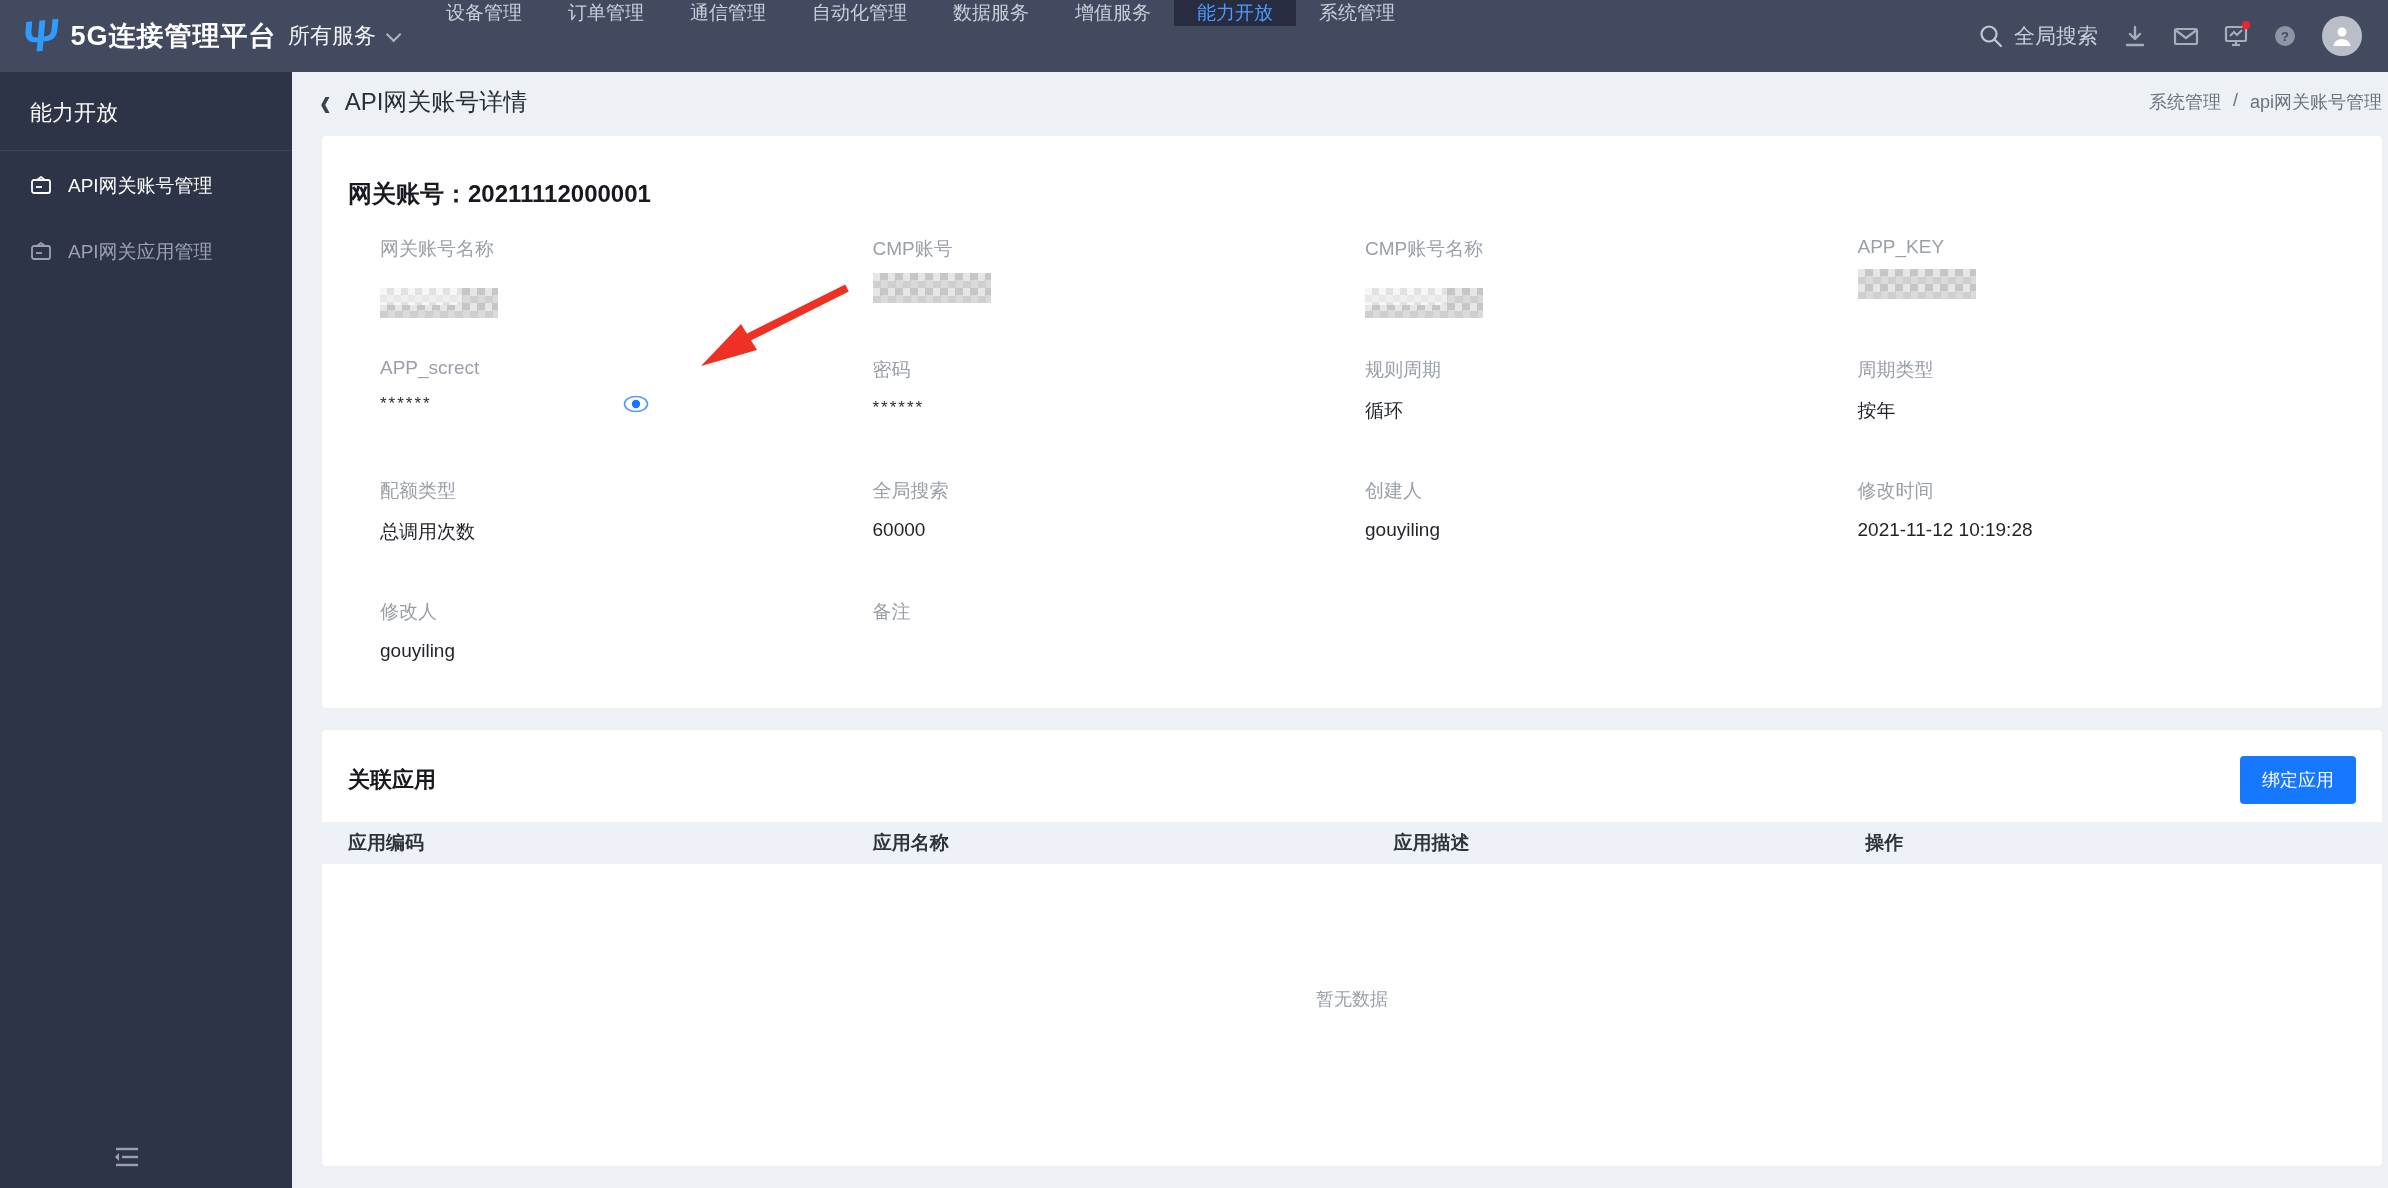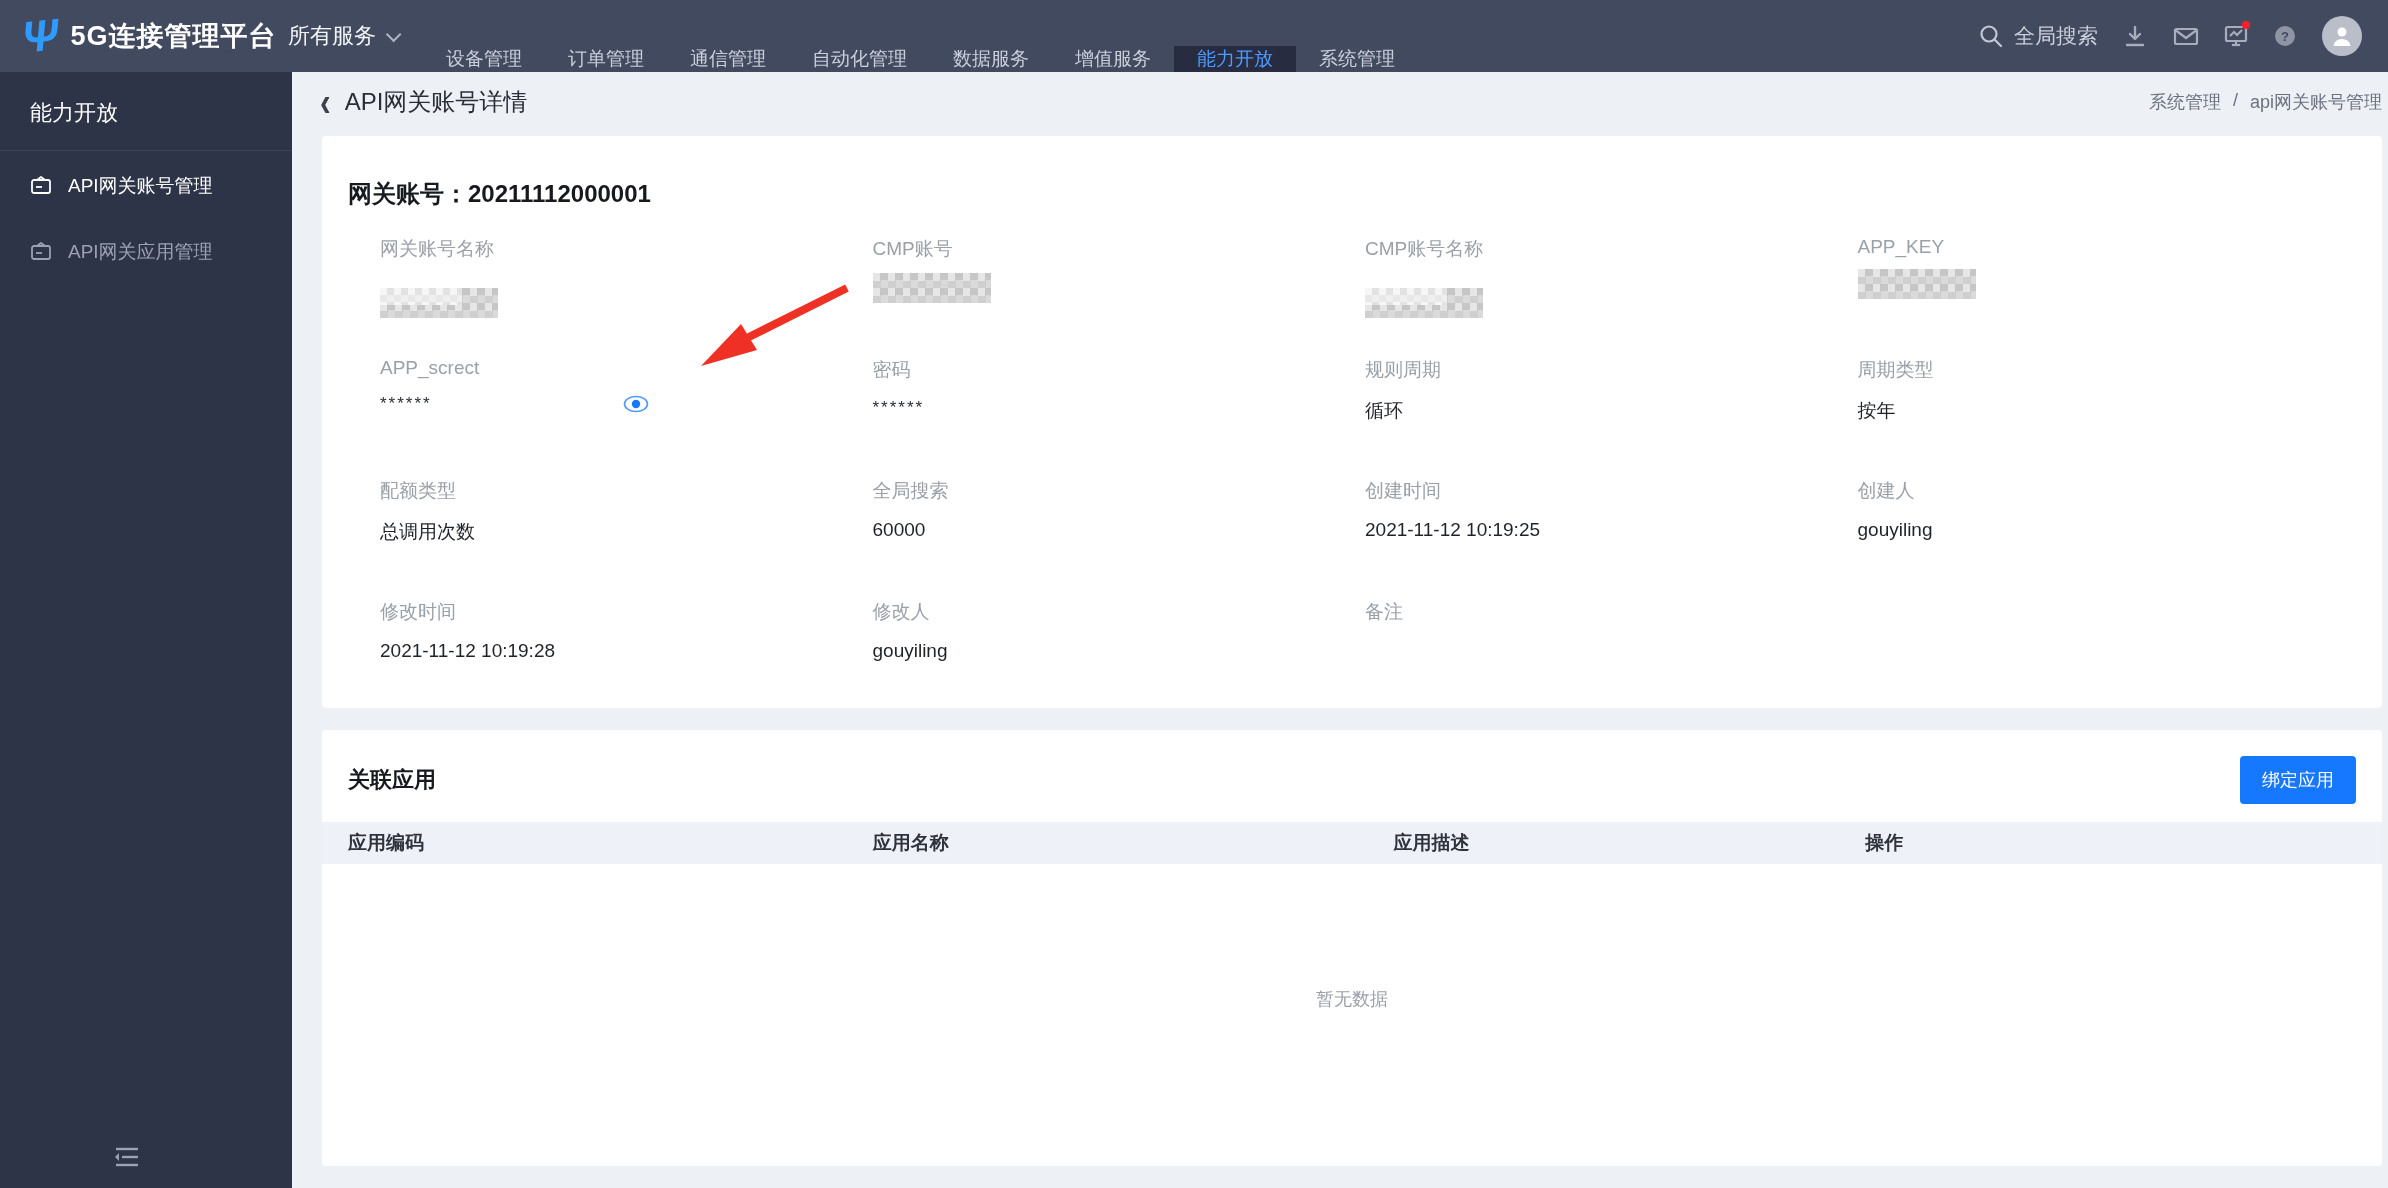--- a/index.html
+++ b/index.html
@@ -10,21 +10,21 @@
   .topbar { position:absolute; left:0; top:0; width:2388px; height:72px;
     background:#424a60; display:flex; align-items:stretch; color:#c9ced9; z-index:10; }
   .brand { display:flex; align-items:center; padding-left:22px; width:278px; cursor:pointer; }
   .brand-mark { font-size:44px; font-weight:bold; font-style:italic; color:#2f9bff;
     transform:rotate(-6deg); line-height:1; margin-right:12px; }
   .brand-title { color:#ffffff; font-size:27px; font-weight:bold; letter-spacing:1px; white-space:nowrap; }
   .all-services { display:flex; align-items:center; gap:10px; color:#f2f4f8; font-size:22px;
     padding:0 26px 0 10px; cursor:pointer; white-space:nowrap; }
   .chev-down { width:11px; height:11px; border-right:2px solid #aeb4c2; border-bottom:2px solid #aeb4c2;
     transform:rotate(45deg) translateY(-3px); display:inline-block; }
-  .nav { display:flex; align-items:flex-end; }
+  .nav { display:flex; align-items:flex-start; }
   .nav-item { display:flex; align-items:center; padding:0 23px; font-size:19px; color:#c9ced9;
     cursor:pointer; white-space:nowrap; }
   .nav-item.active { background:#272c40; color:#4d9bff; }
   .top-right { margin-left:auto; display:flex; align-items:center; gap:24px; padding-right:26px; }
   .search-group { display:flex; align-items:center; gap:10px; cursor:pointer; color:#c9ced9; font-size:21px; white-space:nowrap; }
   .tb-icon { width:26px; height:26px; display:block; cursor:pointer; position:relative; }
   .tb-icon svg { display:block; }
   .badge-dot { position:absolute; right:-2px; top:-2px; width:8px; height:8px; border-radius:50%; background:#f5222d; }
   .avatar { width:40px; height:40px; border-radius:50%; background:#b9bec9; display:flex;
     align-items:center; justify-content:center; cursor:pointer; }
@@ -238,24 +238,20 @@
 
       <div class="field">
         <div class="field-label">配额类型</div>
         <div class="field-value">总调用次数</div>
       </div>
       <div class="field">
         <div class="field-label">全局搜索</div>
         <div class="field-value">60000</div>
       </div>
       <div class="field">
-        <div class="field-label">创建时间</div>
-        <div class="field-value">2021-11-12 10:19:25</div>
-      </div>
-      <div class="field">
         <div class="field-label">创建人</div>
         <div class="field-value">gouyiling</div>
       </div>
 
       <div class="field">
         <div class="field-label">修改时间</div>
         <div class="field-value">2021-11-12 10:19:28</div>
       </div>
       <div class="field">
         <div class="field-label">修改人</div>

